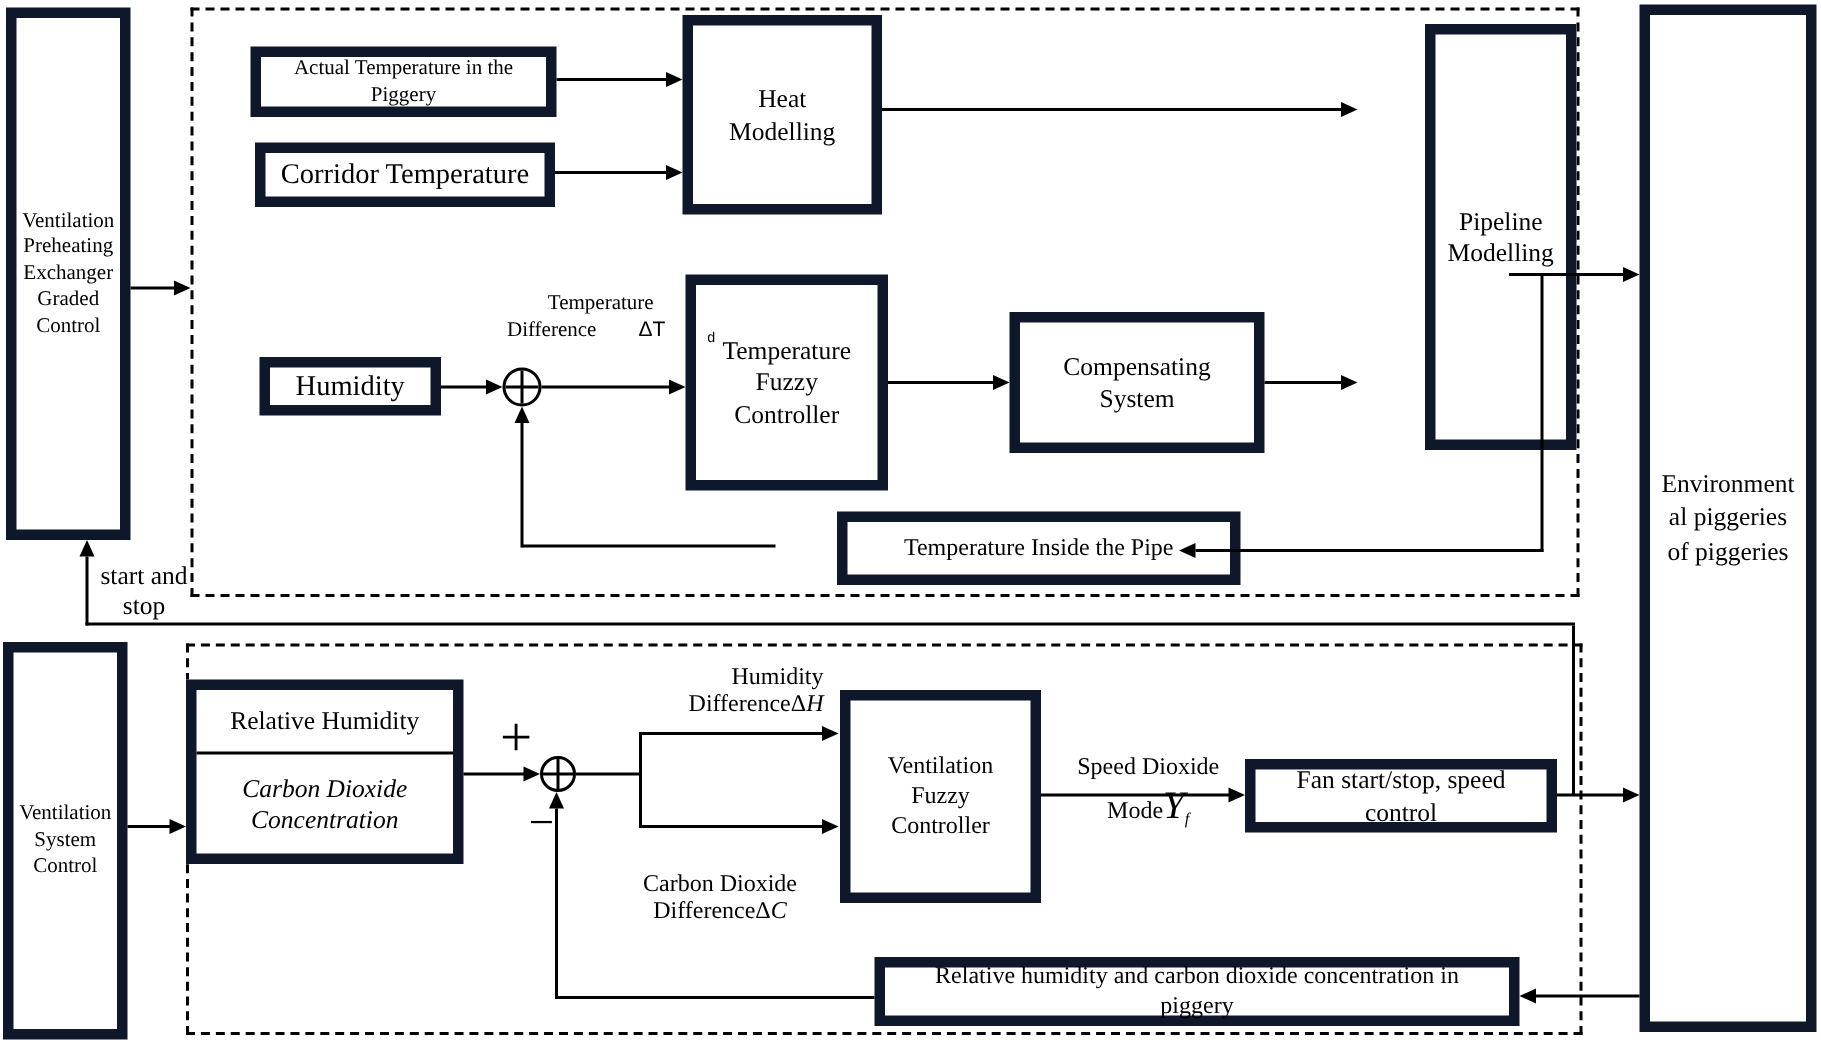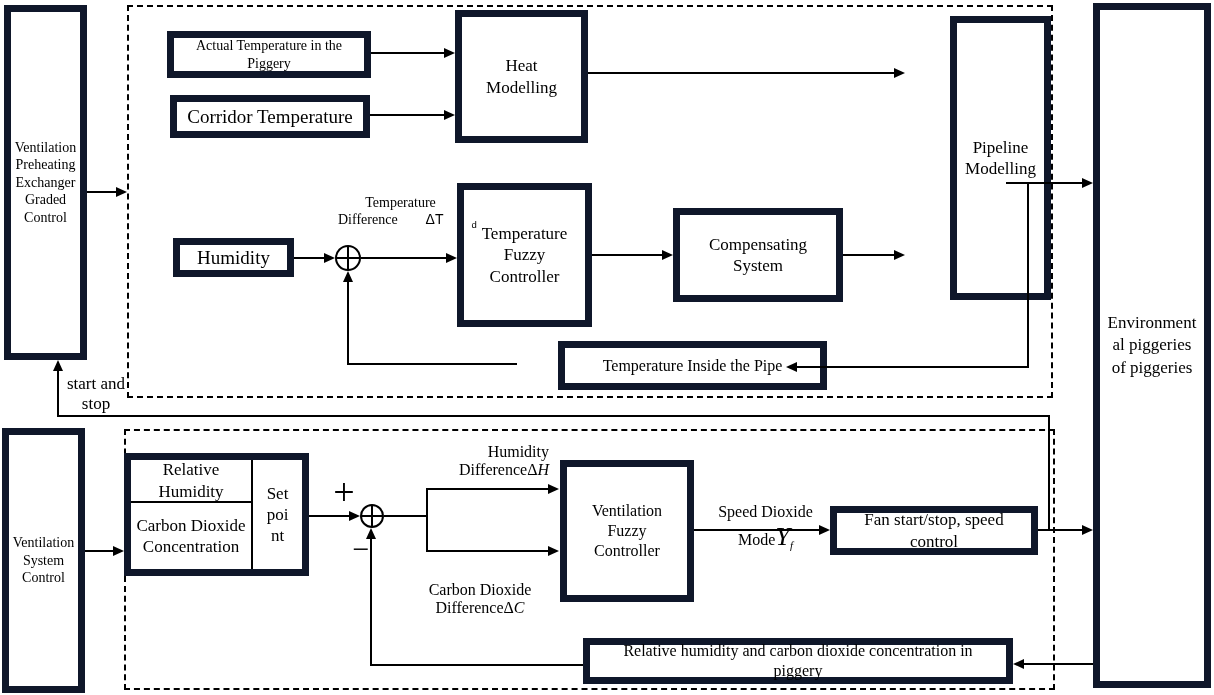--- a/index.html
+++ b/index.html
@@ -22,21 +22,21 @@
   .sum::after{top:50%;left:0;right:0;height:2px;transform:translateY(-50%);}
   .lbl{position:absolute;text-align:center;line-height:1.15;}
   sub{font-size:0.68em;}
   .sans{font-family:"Liberation Sans",sans-serif;margin-left:28px;}
   .it{font-style:italic;}
   .bigY{font-style:italic;font-size:26px;line-height:0.8;}
   .sign{position:absolute;font-family:"Liberation Serif",serif;}
   .cellbox{display:flex;flex-direction:row;align-items:stretch;justify-content:flex-start;padding:0;}
   .cell-left{flex:1;display:flex;flex-direction:column;}
   .cell-rh{height:41px;border-bottom:2px solid #000;display:flex;align-items:center;justify-content:center;}
-  .cell-co2{flex:1;display:flex;align-items:center;justify-content:center;}
+  .cell-co2{flex:1;display:flex;align-items:center;justify-content:center;font-style:italic;}
   .cell-sp{width:49px;border-left:2px solid #000;display:flex;flex-direction:column;
            align-items:center;justify-content:center;}
 </style>
 </head>
 <body>
 
 <div class="diagram">
 
   <div class="dashed" style="left:127px;top:5px;width:926px;height:393px;"></div>
   <div class="dashed" style="left:124px;top:429px;width:931px;height:261px;"></div>
@@ -95,25 +95,20 @@
 
   <div class="box cellbox" style="left:124px;top:453px;width:185px;height:123px;font-size:17px;">
     <div class="cell-left">
       <div class="cell-rh">
         <span>Relative Humidity</span>
       </div>
       <div class="cell-co2">
         <span>Carbon Dioxide Concentration</span>
       </div>
     </div>
-    <div class="cell-sp">
-      <span class="ln">Set</span>
-      <span class="ln">poi</span>
-      <span class="ln">nt</span>
-    </div>
   </div>
 
   <div class="box" style="left:560px;top:460px;width:134px;height:142px;font-size:16px;">
     <span class="ln">Ventilation</span>
     <span class="ln">Fuzzy</span>
     <span class="ln">Controller</span>
   </div>
   <div class="box" style="left:830px;top:506px;width:208px;height:49px;font-size:17px;">
     <span class="ln">Fan start/stop, speed</span>
     <span class="ln">control</span>

